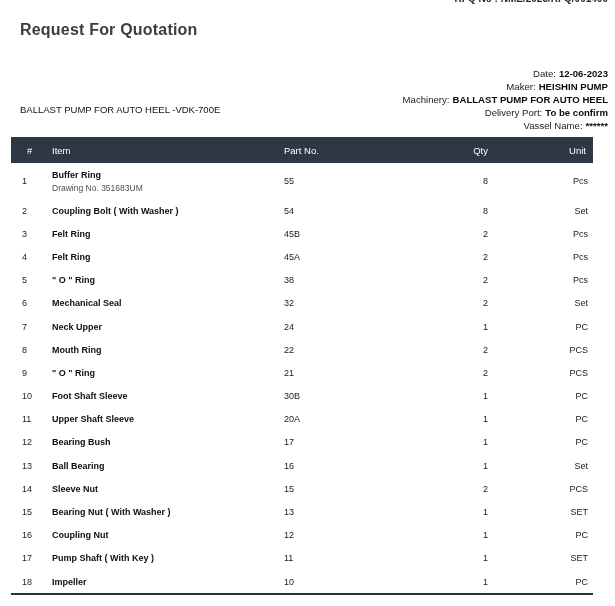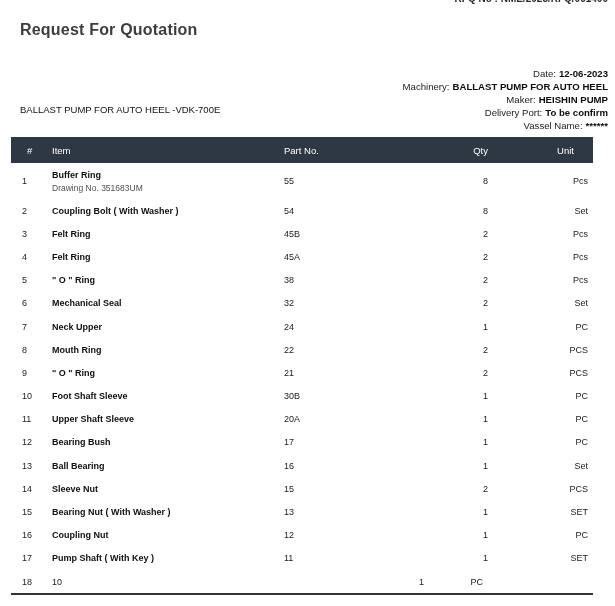--- a/index.html
+++ b/index.html
@@ -36,21 +36,21 @@
     border-bottom: 2.5px solid #333;
   }
   .thead {
     display: grid;
     grid-template-columns: 41px 232px 140px 64px 105px;
     background: #2e3744; color: #ffffff;
     height: 26px; align-items: center; font-size: 9.5px;
   }
   .th-num { padding-left: 16px; }
   .th-qty { text-align: right; }
-  .th-unit { text-align: right; padding-right: 19px; }
+  .th-unit { text-align: right; padding-right: 7px; }
   .trow {
     display: grid;
     grid-template-columns: 41px 232px 140px 64px 105px;
     height: 23.2px; align-items: center; font-size: 9px;
   }
   .trow.with-note { height: 36px; }
   .td-num { padding-left: 11px; color: #222; }
   .item-name { font-weight: 700; color: #0f0f0f; }
   .item-note { font-size: 8.5px; color: #4f4f4f; margin-top: 3px; }
   .td-part { color: #1a1a1a; }
@@ -61,22 +61,22 @@
 <body>
 
 <div class="rfq-no">RFQ No : NME/2023/RFQ/001400</div>
 
 <div class="page-title">Request For Quotation</div>
 
 <div class="subtitle">BALLAST PUMP FOR AUTO HEEL -VDK-700E</div>
 
 <div class="details">
     <div class="detail-line"><span class="dlabel">Date:</span><span class="dvalue">12-06-2023</span></div>
+    <div class="detail-line"><span class="dlabel">Maker:</span><span class="dvalue">HEISHIN PUMP</span></div>
     <div class="detail-line"><span class="dlabel">Machinery:</span><span class="dvalue">BALLAST PUMP FOR AUTO HEEL</span></div>
-    <div class="detail-line"><span class="dlabel">Maker:</span><span class="dvalue">HEISHIN PUMP</span></div>
     <div class="detail-line"><span class="dlabel">Delivery Port:</span><span class="dvalue">To be confirm</span></div>
     <div class="detail-line"><span class="dlabel">Vassel Name:</span><span class="dvalue">******</span></div>
   </div>
 
 <div class="rfq-table">
   <div class="thead" style="background: rgb(46, 55, 68);">
     <div class="th-num">#</div>
     <div class="th-item">Item</div>
     <div class="th-part">Part No.</div>
     <div class="th-qty">Qty</div>
@@ -232,18 +232,21 @@
         <div class="td-num">17</div>
         <div class="td-item">
           <div class="item-name">Pump Shaft ( With Key )</div>
         </div>
         <div class="td-part">11</div>
         <div class="td-qty">1</div>
         <div class="td-unit">SET</div>
       </div>
       <div class="trow">
         <div class="td-num">18</div>
+        <div class="td-item">
+          <div class="item-name">Impeller</div>
+        </div>
         <div class="td-part">10</div>
         <div class="td-qty">1</div>
         <div class="td-unit">PC</div>
       </div>
     </div>
 </div>
 
 </body></html>

